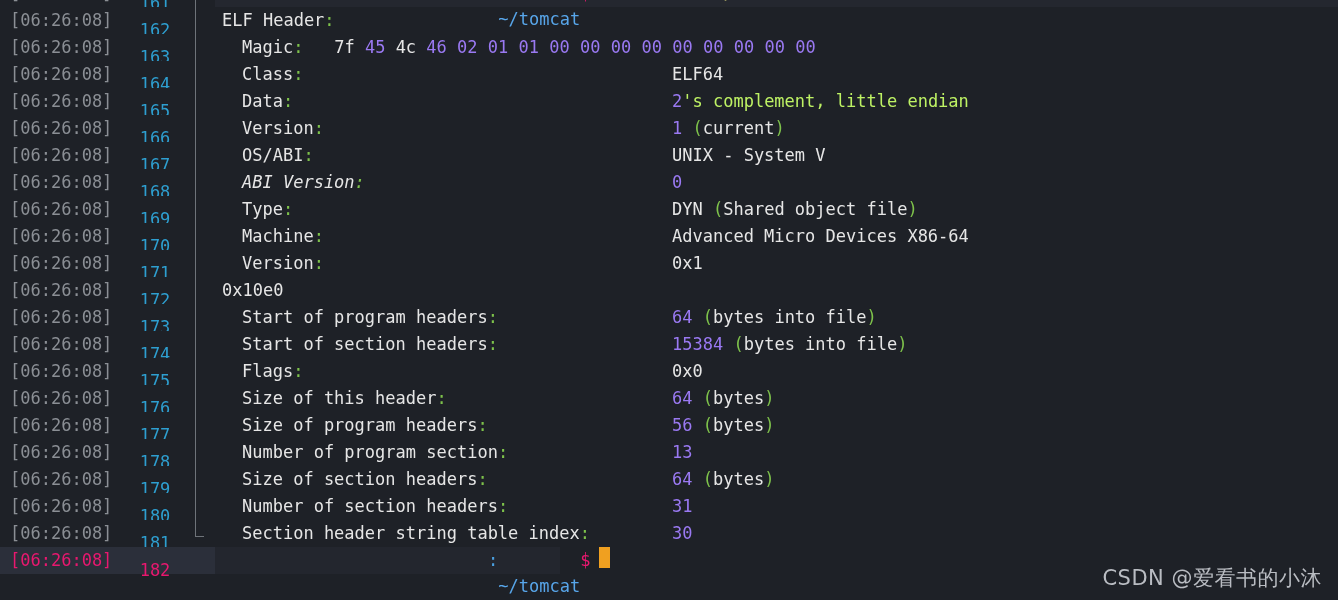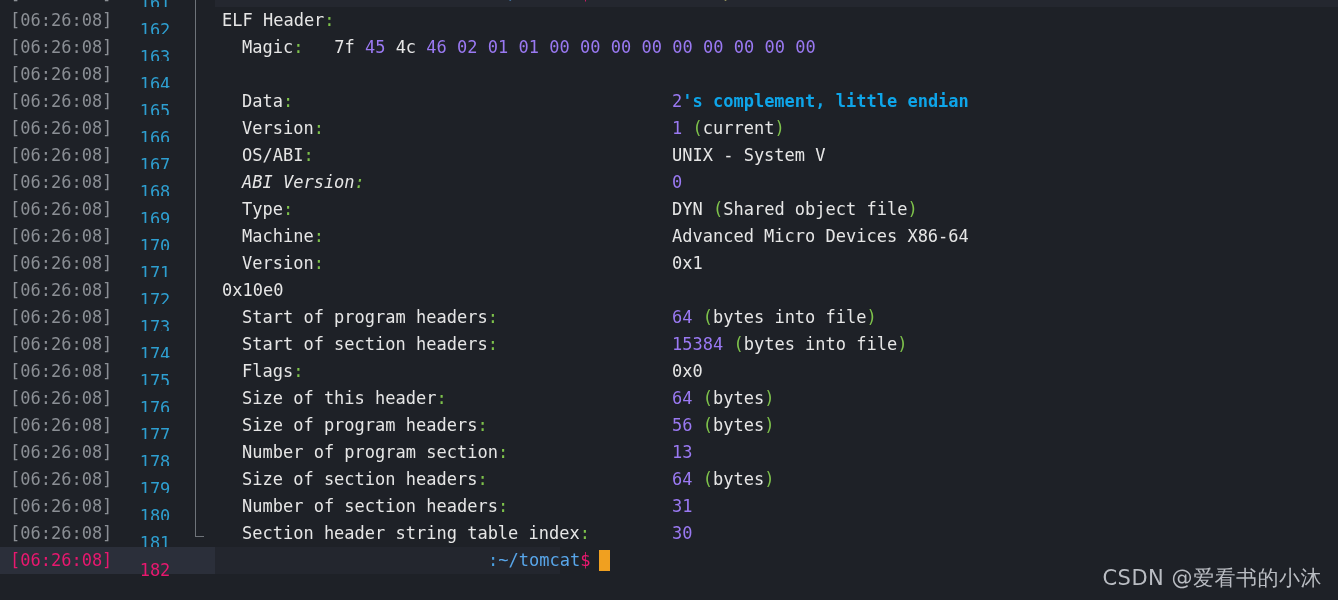--- a/index.html
+++ b/index.html
@@ -97,21 +97,20 @@
     height: 1px;
     background: #6e7379;
   }
   .foldline.end { height: 17px; }
 
   
   .content {
     flex: 1 1 auto;
     height: 27px;
     display: flex;
-    align-items: center;
     padding-left: 7px;
     box-sizing: border-box;
     color: #e6e6e6;
   }
   .row.cmdrow .content { background: #24272f; }
   .row.active .content { background: #1e2127; }
 
   
   .row.active .content {
     background: linear-gradient(to right, #23262e 0 345px, #1e2127 345px 100%);
@@ -121,24 +120,24 @@
   .lbl { display: inline-block; }
   .val { display: inline-block; }
 
   
   .ind1 { padding-left: 20px; }
 
   
   .c-white  { color: #e6e6e6; }
   .c-num    { color: #9a79f2; }
   .c-punc   { color: #7ec24b; }
-  .c-str    { color: #0ea5e9; font-weight: bold; }
+  .c-str    { color: #bef264; }
   .c-cyan   { color: #41c7e8; }
   .c-blue   { color: #4a9fe0; }
-  .c-lblue  { color: #58a6ea; }
+  .c-lblue  { color: #58a6ea; margin-top: 26px; }
   .c-pink   { color: #e8186f; }
   .c-orange { color: #e09b3a; }
   .c-yellow { color: #e5df7e; }
   .c-magic  { color: #9a79f2; }
   .i { font-style: italic; }
 
   
   .cursor {
     display: inline-block;
     width: 11px;
@@ -161,21 +160,21 @@
   }
 </style>
 </head>
 <body>
 
 <div id="terminal">
   <div id="rows">
       <div class="row cmdrow"><div class="gutter"><span class="ts">[06:26:08]</span><span class="lno">161</span></div><div class="foldcell"><div class="foldline start"></div></div><div class="content"><span>                          </span><span class="c-blue">:</span><span class="c-lblue">~/tomcat</span><span class="c-pink">$</span><span class="c-white"> </span><span class="c-cyan">readelf</span><span class="c-white"> </span><span class="c-orange i">-h</span><span class="c-white"> </span><span class="c-yellow">./test007.out</span></div></div>
       <div class="row"><div class="gutter"><span class="ts">[06:26:08]</span><span class="lno">162</span></div><div class="foldcell"><div class="foldline"></div></div><div class="content"><span class="c-white">ELF Header</span><span class="c-punc">:</span></div></div>
       <div class="row"><div class="gutter"><span class="ts">[06:26:08]</span><span class="lno">163</span></div><div class="foldcell"><div class="foldline"></div></div><div class="content"><span class="ind1"><span class="c-white">Magic</span><span class="c-punc">:</span><span class="c-white">   </span><span class="c-white">7f</span><span class="c-white"> </span><span class="c-magic">45</span><span class="c-white"> </span><span class="c-white">4c</span><span class="c-white"> </span><span class="c-magic">46</span><span class="c-white"> </span><span class="c-magic">02</span><span class="c-white"> </span><span class="c-magic">01</span><span class="c-white"> </span><span class="c-magic">01</span><span class="c-white"> </span><span class="c-magic">00</span><span class="c-white"> </span><span class="c-magic">00</span><span class="c-white"> </span><span class="c-magic">00</span><span class="c-white"> </span><span class="c-magic">00</span><span class="c-white"> </span><span class="c-magic">00</span><span class="c-white"> </span><span class="c-magic">00</span><span class="c-white"> </span><span class="c-magic">00</span><span class="c-white"> </span><span class="c-magic">00</span><span class="c-white"> </span><span class="c-magic">00</span></span></div></div>
-      <div class="row"><div class="gutter"><span class="ts">[06:26:08]</span><span class="lno">164</span></div><div class="foldcell"><div class="foldline"></div></div></div>
+      <div class="row"><div class="gutter"><span class="ts">[06:26:08]</span><span class="lno">164</span></div><div class="foldcell"><div class="foldline"></div></div><div class="content"><span class="lbl ind1" style="min-width: 430px;"><span class="c-white">Class</span><span class="c-punc">:</span></span><span class="val"><span class="c-white">ELF64</span></span></div></div>
       <div class="row"><div class="gutter"><span class="ts">[06:26:08]</span><span class="lno">165</span></div><div class="foldcell"><div class="foldline"></div></div><div class="content"><span class="lbl ind1" style="min-width: 430px;"><span class="c-white">Data</span><span class="c-punc">:</span></span><span class="val"><span class="c-num">2</span><span class="c-str">'s complement, little endian</span></span></div></div>
       <div class="row"><div class="gutter"><span class="ts">[06:26:08]</span><span class="lno">166</span></div><div class="foldcell"><div class="foldline"></div></div><div class="content"><span class="lbl ind1" style="min-width: 430px;"><span class="c-white">Version</span><span class="c-punc">:</span></span><span class="val"><span class="c-num">1</span><span class="c-white"> </span><span class="c-punc">(</span><span class="c-white">current</span><span class="c-punc">)</span></span></div></div>
       <div class="row"><div class="gutter"><span class="ts">[06:26:08]</span><span class="lno">167</span></div><div class="foldcell"><div class="foldline"></div></div><div class="content"><span class="lbl ind1" style="min-width: 430px;"><span class="c-white">OS/ABI</span><span class="c-punc">:</span></span><span class="val"><span class="c-white">UNIX - System V</span></span></div></div>
       <div class="row"><div class="gutter"><span class="ts">[06:26:08]</span><span class="lno">168</span></div><div class="foldcell"><div class="foldline"></div></div><div class="content"><span class="lbl ind1" style="min-width: 430px; font-style: italic;"><span class="c-white">ABI Version</span><span class="c-punc">:</span></span><span class="val"><span class="c-num">0</span></span></div></div>
       <div class="row"><div class="gutter"><span class="ts">[06:26:08]</span><span class="lno">169</span></div><div class="foldcell"><div class="foldline"></div></div><div class="content"><span class="lbl ind1" style="min-width: 430px;"><span class="c-white">Type</span><span class="c-punc">:</span></span><span class="val"><span class="c-white">DYN</span><span class="c-white"> </span><span class="c-punc">(</span><span class="c-white">Shared object file</span><span class="c-punc">)</span></span></div></div>
       <div class="row"><div class="gutter"><span class="ts">[06:26:08]</span><span class="lno">170</span></div><div class="foldcell"><div class="foldline"></div></div><div class="content"><span class="lbl ind1" style="min-width: 430px;"><span class="c-white">Machine</span><span class="c-punc">:</span></span><span class="val"><span class="c-white">Advanced Micro Devices X86-64</span></span></div></div>
       <div class="row"><div class="gutter"><span class="ts">[06:26:08]</span><span class="lno">171</span></div><div class="foldcell"><div class="foldline"></div></div><div class="content"><span class="lbl ind1" style="min-width: 430px;"><span class="c-white">Version</span><span class="c-punc">:</span></span><span class="val"><span class="c-white">0x1</span></span></div></div>
       <div class="row"><div class="gutter"><span class="ts">[06:26:08]</span><span class="lno">172</span></div><div class="foldcell"><div class="foldline"></div></div><div class="content"><span class="val"><span class="c-white">0x10e0</span></span></div></div>
       <div class="row"><div class="gutter"><span class="ts">[06:26:08]</span><span class="lno">173</span></div><div class="foldcell"><div class="foldline"></div></div><div class="content"><span class="lbl ind1" style="min-width: 430px;"><span class="c-white">Start of program headers</span><span class="c-punc">:</span></span><span class="val"><span class="c-num">64</span><span class="c-white"> </span><span class="c-punc">(</span><span class="c-white">bytes into file</span><span class="c-punc">)</span></span></div></div>
       <div class="row"><div class="gutter"><span class="ts">[06:26:08]</span><span class="lno">174</span></div><div class="foldcell"><div class="foldline"></div></div><div class="content"><span class="lbl ind1" style="min-width: 430px;"><span class="c-white">Start of section headers</span><span class="c-punc">:</span></span><span class="val"><span class="c-num">15384</span><span class="c-white"> </span><span class="c-punc">(</span><span class="c-white">bytes into file</span><span class="c-punc">)</span></span></div></div>

